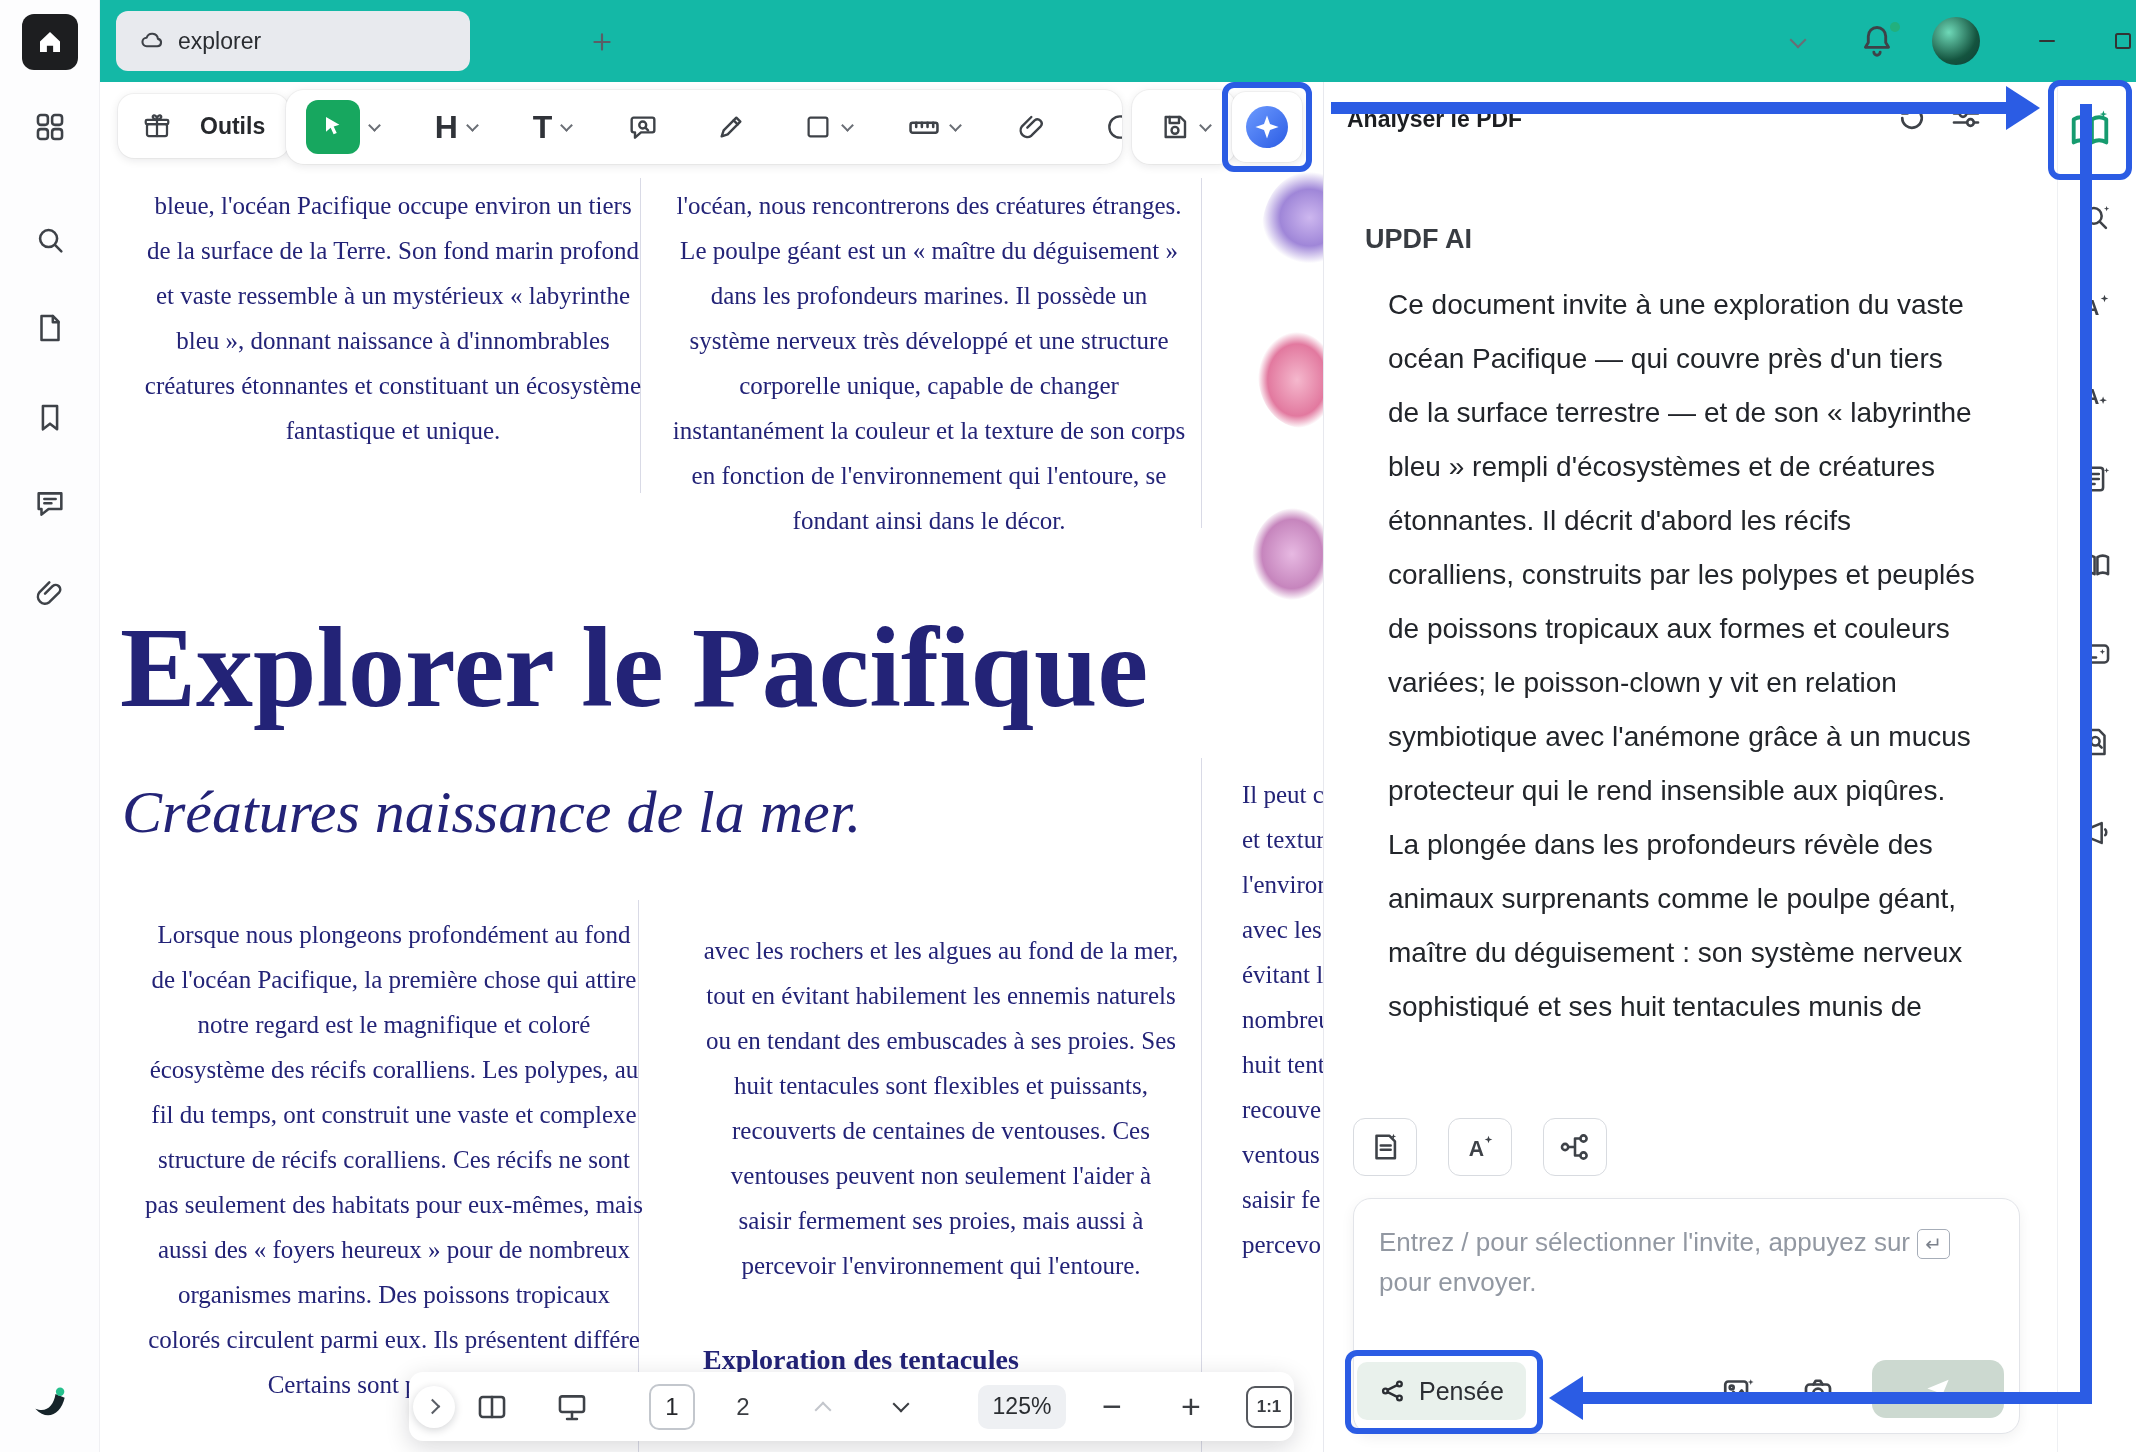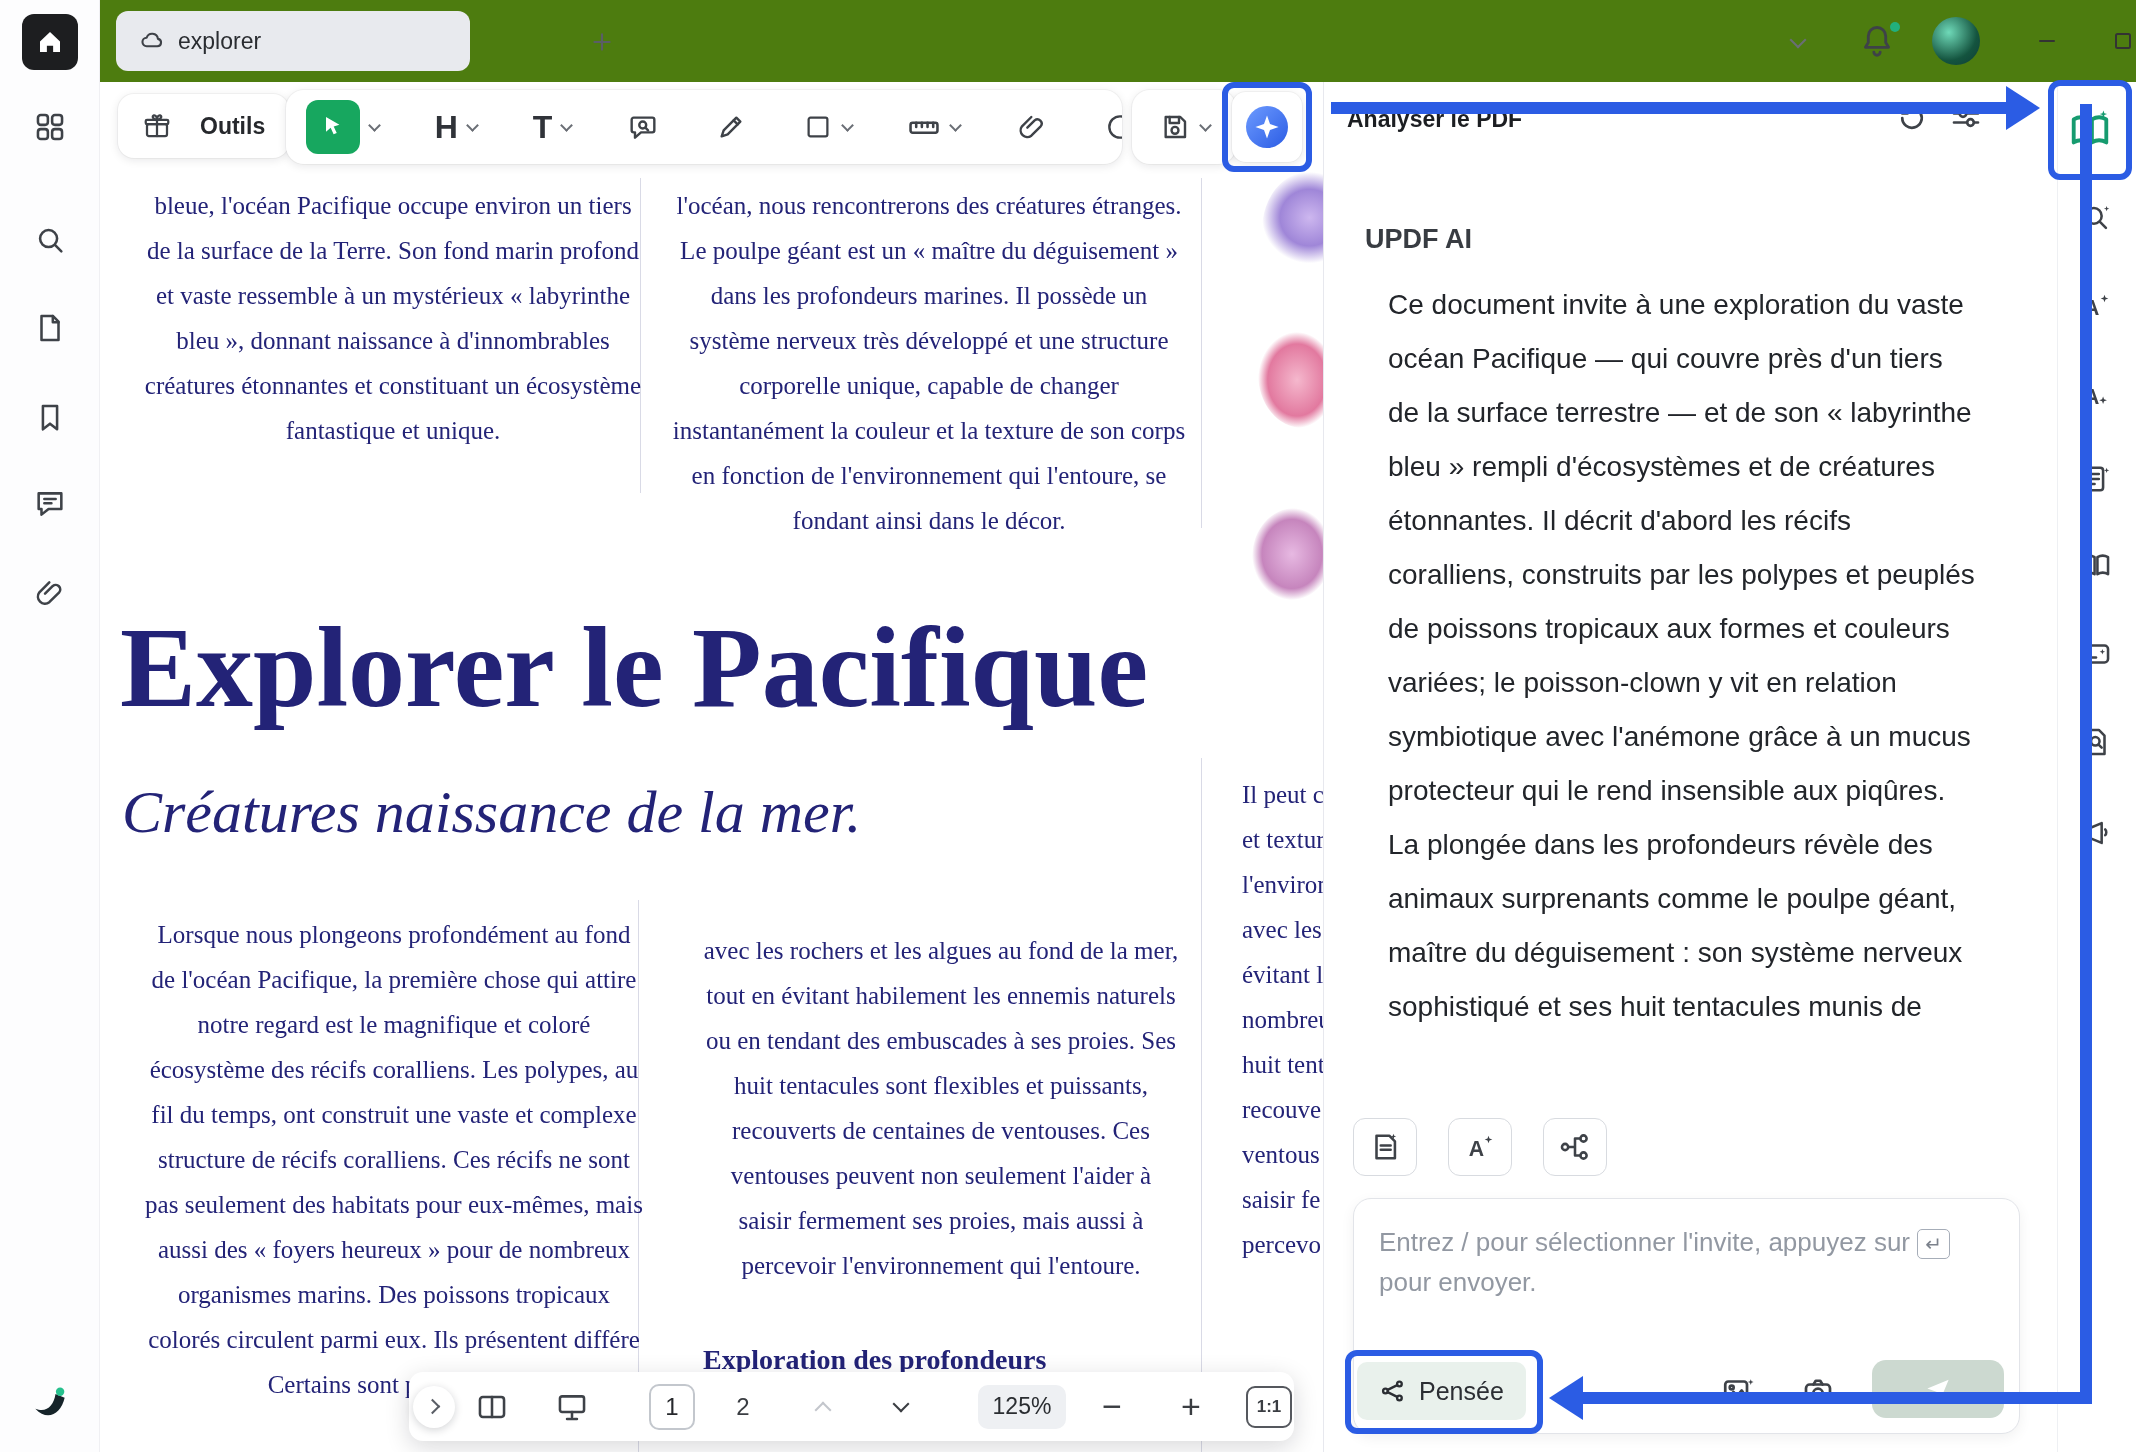--- a/index.html
+++ b/index.html
@@ -71,21 +71,21 @@
       </svg>
   </div>
   <div class="sideic" style="top:1377px">
     <svg width="44" height="44" viewBox="0 0 24 24">
         <path d="M4 14c6 2.5 10-1.5 11-8l5 2c-2 9-9.5 13-16 6z" fill="#16242a"></path>
         <circle cx="17.5" cy="4.8" r="2.3" fill="#27c08d"></circle>
       </svg>
   </div>
 </div>
 
-<div class="abs" style="left:100px;top:0;width:2036px;height:82px;background:#4d7c0f;z-index:25">
+<div class="abs" style="left:100px;top:0;width:2036px;height:82px;background:#14b8a6;z-index:25">
   <div class="abs flex" style="left:16px;top:11px;width:354px;height:60px;background:#e8eaee;border-radius:12px;padding:0 22px;gap:12px">
     <svg class="icon" width="28" height="28" viewBox="0 0 24 24">
         <path d="M7.5 16.5h9a3.2 3.2 0 0 0 .6-6.35 5 5 0 0 0-9.7-.9A3.6 3.6 0 0 0 7.5 16.5z"></path>
       </svg>
     <span style="font-size:23px;color:#2a2d31">explorer</span>
   </div>
   <div class="abs flex" style="left:486px;top:26px;width:32px;height:32px;justify-content:center">
     <svg class="icon" width="26" height="26" viewBox="0 0 24 24" style="stroke:#5a5e66;stroke-width:2">
         <path d="M12 5v14M5 12h14"></path>
       </svg>
@@ -120,21 +120,21 @@
 <div class="vline" style="left:1201px;top:758px;height:694px"></div>
 
 <div class="abs serif bodytext" style="left:144px;top:183px;width:498px;z-index:2">bleue, l'océan Pacifique occupe environ un tiers de la surface de la Terre. Son fond marin profond et vaste ressemble à un mystérieux « labyrinthe bleu », donnant naissance à d'innombrables créatures étonnantes et constituant un écosystème fantastique et unique.</div>
 <div class="abs serif bodytext" style="left:669px;top:183px;width:520px;z-index:2">l'océan, nous rencontrerons des créatures étranges. Le poulpe géant est un « maître du déguisement » dans les profondeurs marines. Il possède un système nerveux très développé et une structure corporelle unique, capable de changer instantanément la couleur et la texture de son corps en fonction de l'environnement qui l'entoure, se fondant ainsi dans le décor.</div>
 
 <div class="abs serif" style="left:120px;top:608px;font-size:114px;font-weight:bold;line-height:1.05;z-index:2">Explorer le Pacifique</div>
 <div class="abs serif" style="left:122px;top:778px;font-size:60px;font-style:italic;z-index:2">Créatures naissance de la mer.</div>
 
 <div class="abs serif bodytext" style="left:144px;top:912px;width:500px;z-index:2">Lorsque nous plongeons profondément au fond de l'océan Pacifique, la première chose qui attire notre regard est le magnifique et coloré écosystème des récifs coralliens. Les polypes, au fil du temps, ont construit une vaste et complexe structure de récifs coralliens. Ces récifs ne sont pas seulement des habitats pour eux-mêmes, mais aussi des « foyers heureux » pour de nombreux organismes marins. Des poissons tropicaux colorés circulent parmi eux. Ils présentent différe Certains sont petits et dél</div>
 <div class="abs serif bodytext" style="left:703px;top:928px;width:476px;z-index:2">avec les rochers et les algues au fond de la mer, tout en évitant habilement les ennemis naturels ou en tendant des embuscades à ses proies. Ses huit tentacules sont flexibles et puissants, recouverts de centaines de ventouses. Ces ventouses peuvent non seulement l'aider à saisir fermement ses proies, mais aussi à percevoir l'environnement qui l'entoure.</div>
-<div class="abs serif" style="left:703px;top:1344px;font-size:28px;font-weight:bold;z-index:2">Exploration des profondeurs</div>
+<div class="abs serif" style="left:703px;top:1344px;font-size:28px;font-weight:bold;z-index:2">Exploration des tentacules</div>
 
 <div class="abs serif" style="left:1242px;top:772px;width:120px;font-size:25px;line-height:45px;white-space:nowrap;z-index:2">
   <div>Il peut c</div>
   <div>et textur</div>
   <div>l'environ</div>
   <div>avec les</div>
   <div>évitant l</div>
   <div>nombreux</div>
   <div>huit tent</div>
   <div>recouve</div>

